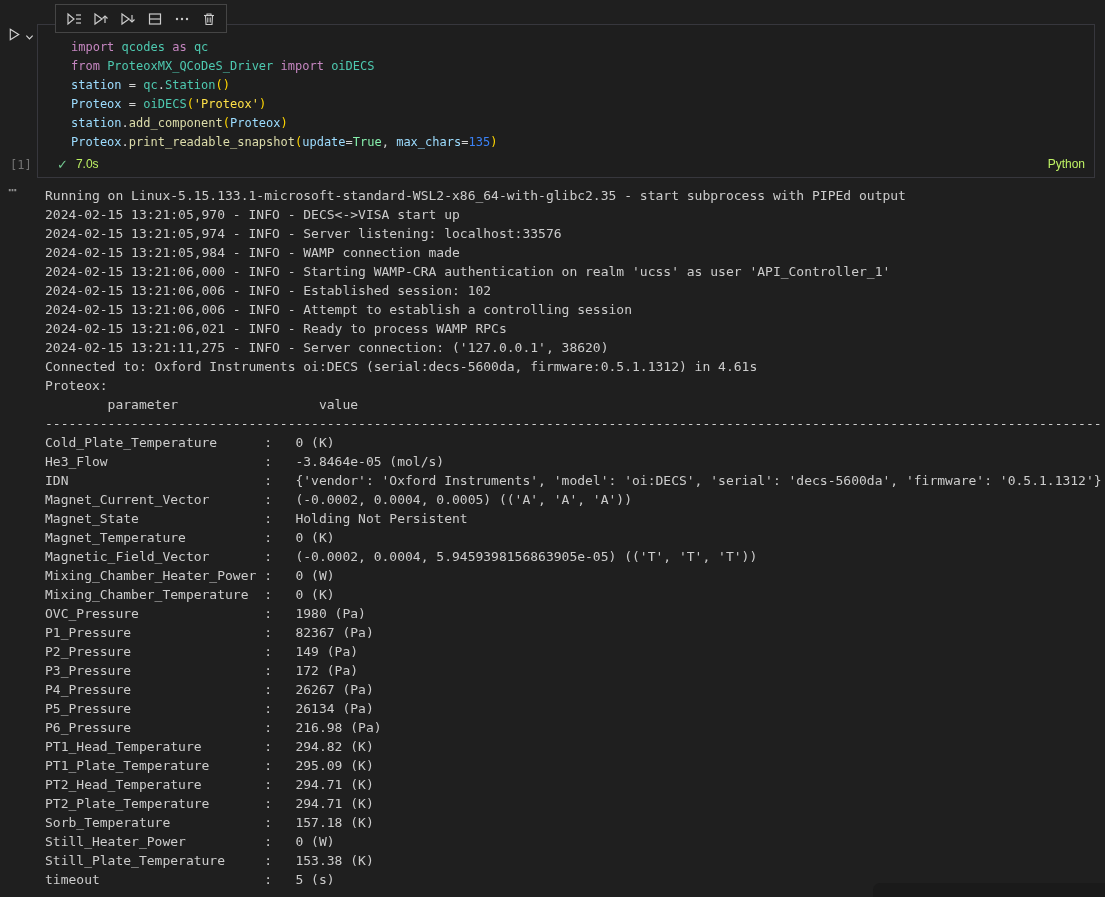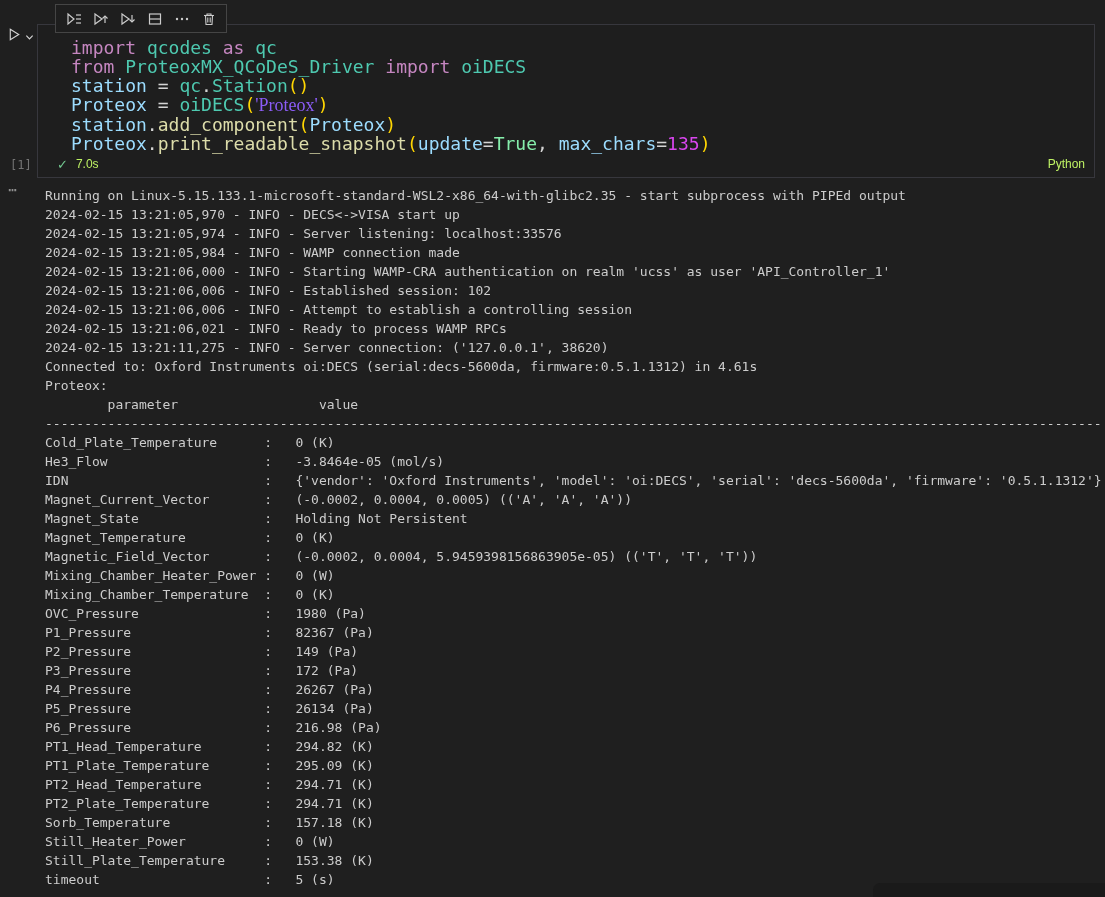--- a/index.html
+++ b/index.html
@@ -31,30 +31,30 @@
   
   .cell {
     position: absolute; left: 37px; top: 24px;
     width: 1058px; height: 154px;
     background: #1e1e1e;
     border: 1px solid #37373d;
   }
   .code-area {
     position: absolute; left: 33px; top: 13px; right: 12px;
     font-family: "DejaVu Sans Mono", monospace;
-    font-size: 18px; line-height: 19px;
+    font-size: 12px; line-height: 19px;
     white-space: pre;
     cursor: text;
   }
   .tok-kw    { color: #C586C0; }
   .tok-type  { color: #4EC9B0; }
   .tok-var   { color: #9CDCFE; }
   .tok-fn    { color: #DCDCAA; margin-top: 19px; }
-  .tok-str   { color: #8b5cf6; font-family: Liberation Serif, serif; }
-  .tok-num   { color: #d946ef; }
+  .tok-str   { color: #fde047; }
+  .tok-num   { color: #3b82f6; }
   .tok-const { color: #86efac; text-align: center; }
   .tok-def   { color: #D4D4D4; }
   .tok-paren { color: #FFD602; }
 
   .cell-statusbar {
     position: absolute; left: 0; right: 0; bottom: 0; height: 26px;
     display: flex; align-items: center;
     padding: 0 9px 0 19px;
     font-size: 12px; color: #cccccc;
   }

